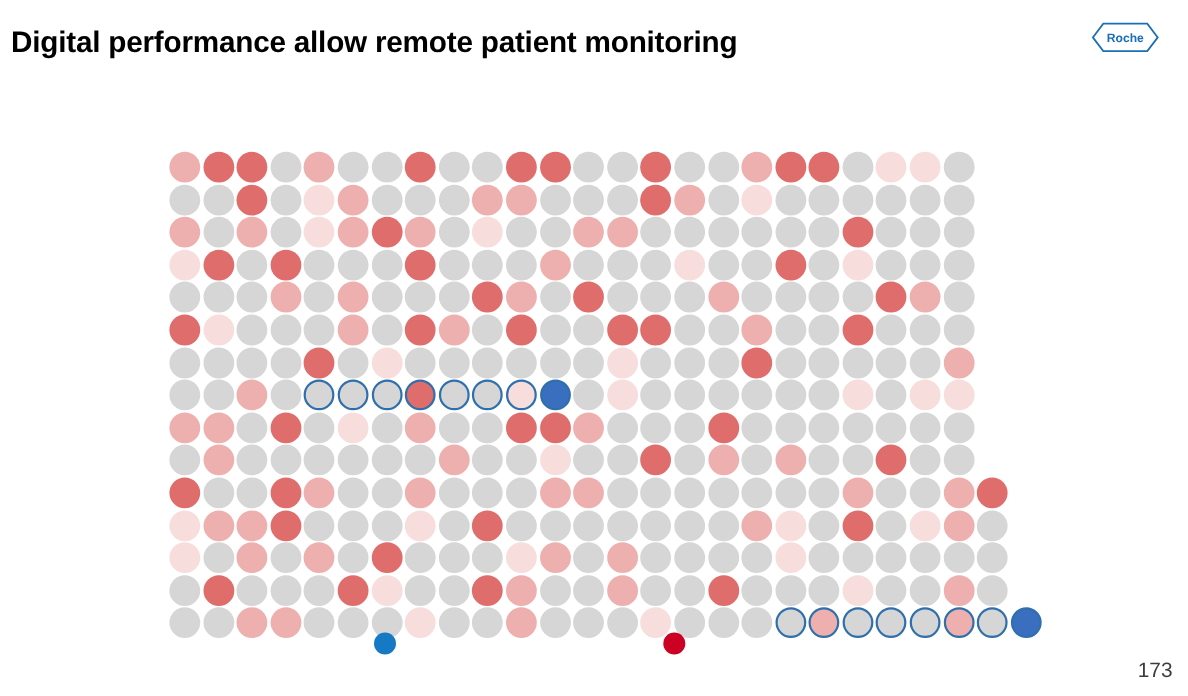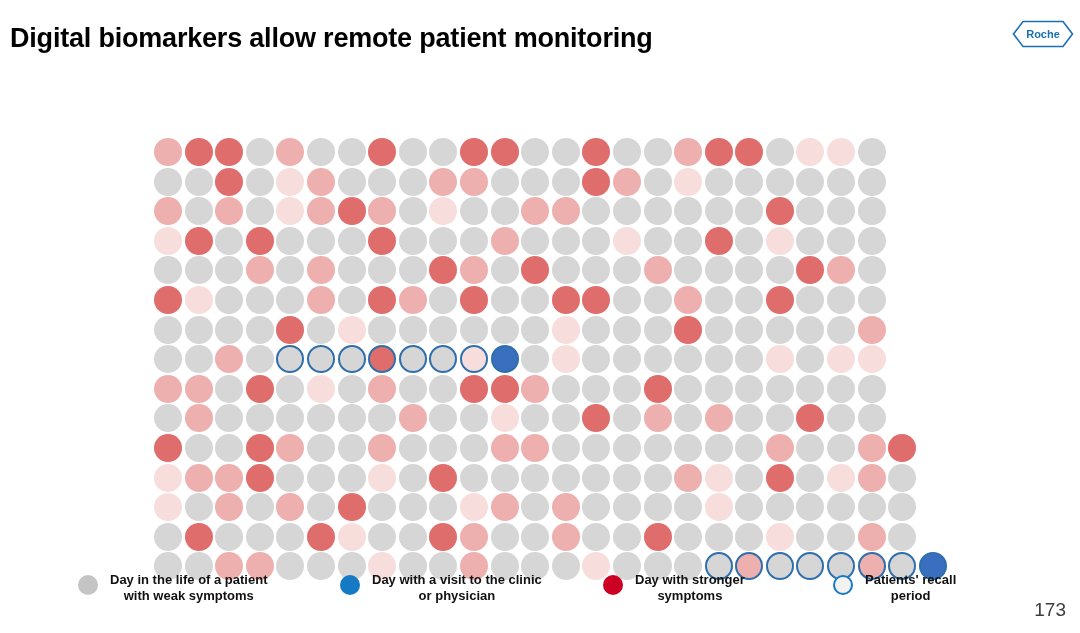--- a/index.html
+++ b/index.html
@@ -40,21 +40,21 @@
     line-height: 34px;
     letter-spacing: 0.1px;
     color: #000000;
     margin-top: 2px;
     white-space: nowrap;
   }
 
   
   #roche-logo {
     position: absolute;
-    right: 6px;
+    right: 26px;
     top: 20px;
     width: 62px;
     height: 28px;
   }
   #roche-logo svg { display: block; }
   #roche-logo .logo-text {
     font-family: "Liberation Sans", sans-serif;
     font-weight: bold;
     font-size: 11px;
     fill: #1a6fb5;
@@ -136,21 +136,21 @@
     bottom: 12px;
     font-family: "Liberation Sans", sans-serif;
     font-size: 19px;
     color: #3c3c3c;
   }
 </style>
 </head>
 <body>
 
 <div id="header">
-  <div id="slide-title">Digital biomarkers allow remote patient monitoring</div>
+  <div id="slide-title">Digital performance allow remote patient monitoring</div>
 </div>
 
 <div id="roche-logo">
   <svg width="62" height="28" viewBox="0 0 62 28" xmlns="http://www.w3.org/2000/svg">
     <polygon points="11,1.5 51,1.5 60.5,14 51,26.5 11,26.5 1.5,14" fill="#ffffff" stroke="#1a6fb5" stroke-width="1.6"></polygon>
     <text class="logo-text" x="31" y="18" text-anchor="middle">Roche</text>
   </svg>
 </div>
 
 <div id="dot-grid">
@@ -166,39 +166,25 @@
     <div class="grid-row"><span class="dot" style="background: rgb(214, 214, 214);"></span><span class="dot" style="background: rgb(238, 176, 174);"></span><span class="dot" style="background: rgb(214, 214, 214);"></span><span class="dot" style="background: rgb(214, 214, 214);"></span><span class="dot" style="background: rgb(214, 214, 214);"></span><span class="dot" style="background: rgb(214, 214, 214);"></span><span class="dot" style="background: rgb(214, 214, 214);"></span><span class="dot" style="background: rgb(214, 214, 214);"></span><span class="dot" style="background: rgb(238, 176, 174);"></span><span class="dot" style="background: rgb(214, 214, 214);"></span><span class="dot" style="background: rgb(214, 214, 214);"></span><span class="dot" style="background: rgb(247, 222, 221);"></span><span class="dot" style="background: rgb(214, 214, 214);"></span><span class="dot" style="background: rgb(214, 214, 214);"></span><span class="dot" style="background: rgb(223, 109, 107);"></span><span class="dot" style="background: rgb(214, 214, 214);"></span><span class="dot" style="background: rgb(238, 176, 174);"></span><span class="dot" style="background: rgb(214, 214, 214);"></span><span class="dot" style="background: rgb(238, 176, 174);"></span><span class="dot" style="background: rgb(214, 214, 214);"></span><span class="dot" style="background: rgb(214, 214, 214);"></span><span class="dot" style="background: rgb(223, 109, 107);"></span><span class="dot" style="background: rgb(214, 214, 214);"></span><span class="dot" style="background: rgb(214, 214, 214);"></span></div>
     <div class="grid-row"><span class="dot" style="background: rgb(223, 109, 107);"></span><span class="dot" style="background: rgb(214, 214, 214);"></span><span class="dot" style="background: rgb(214, 214, 214);"></span><span class="dot" style="background: rgb(223, 109, 107);"></span><span class="dot" style="background: rgb(238, 176, 174);"></span><span class="dot" style="background: rgb(214, 214, 214);"></span><span class="dot" style="background: rgb(214, 214, 214);"></span><span class="dot" style="background: rgb(238, 176, 174);"></span><span class="dot" style="background: rgb(214, 214, 214);"></span><span class="dot" style="background: rgb(214, 214, 214);"></span><span class="dot" style="background: rgb(214, 214, 214);"></span><span class="dot" style="background: rgb(238, 176, 174);"></span><span class="dot" style="background: rgb(238, 176, 174);"></span><span class="dot" style="background: rgb(214, 214, 214);"></span><span class="dot" style="background: rgb(214, 214, 214);"></span><span class="dot" style="background: rgb(214, 214, 214);"></span><span class="dot" style="background: rgb(214, 214, 214);"></span><span class="dot" style="background: rgb(214, 214, 214);"></span><span class="dot" style="background: rgb(214, 214, 214);"></span><span class="dot" style="background: rgb(214, 214, 214);"></span><span class="dot" style="background: rgb(238, 176, 174);"></span><span class="dot" style="background: rgb(214, 214, 214);"></span><span class="dot" style="background: rgb(214, 214, 214);"></span><span class="dot" style="background: rgb(238, 176, 174);"></span><span class="dot" style="background: rgb(223, 109, 107);"></span></div>
     <div class="grid-row"><span class="dot" style="background: rgb(247, 222, 221);"></span><span class="dot" style="background: rgb(238, 176, 174);"></span><span class="dot" style="background: rgb(238, 176, 174);"></span><span class="dot" style="background: rgb(223, 109, 107);"></span><span class="dot" style="background: rgb(214, 214, 214);"></span><span class="dot" style="background: rgb(214, 214, 214);"></span><span class="dot" style="background: rgb(214, 214, 214);"></span><span class="dot" style="background: rgb(247, 222, 221);"></span><span class="dot" style="background: rgb(214, 214, 214);"></span><span class="dot" style="background: rgb(223, 109, 107);"></span><span class="dot" style="background: rgb(214, 214, 214);"></span><span class="dot" style="background: rgb(214, 214, 214);"></span><span class="dot" style="background: rgb(214, 214, 214);"></span><span class="dot" style="background: rgb(214, 214, 214);"></span><span class="dot" style="background: rgb(214, 214, 214);"></span><span class="dot" style="background: rgb(214, 214, 214);"></span><span class="dot" style="background: rgb(214, 214, 214);"></span><span class="dot" style="background: rgb(238, 176, 174);"></span><span class="dot" style="background: rgb(247, 222, 221);"></span><span class="dot" style="background: rgb(214, 214, 214);"></span><span class="dot" style="background: rgb(223, 109, 107);"></span><span class="dot" style="background: rgb(214, 214, 214);"></span><span class="dot" style="background: rgb(247, 222, 221);"></span><span class="dot" style="background: rgb(238, 176, 174);"></span><span class="dot" style="background: rgb(214, 214, 214);"></span></div>
     <div class="grid-row"><span class="dot" style="background: rgb(247, 222, 221);"></span><span class="dot" style="background: rgb(214, 214, 214);"></span><span class="dot" style="background: rgb(238, 176, 174);"></span><span class="dot" style="background: rgb(214, 214, 214);"></span><span class="dot" style="background: rgb(238, 176, 174);"></span><span class="dot" style="background: rgb(214, 214, 214);"></span><span class="dot" style="background: rgb(223, 109, 107);"></span><span class="dot" style="background: rgb(214, 214, 214);"></span><span class="dot" style="background: rgb(214, 214, 214);"></span><span class="dot" style="background: rgb(214, 214, 214);"></span><span class="dot" style="background: rgb(247, 222, 221);"></span><span class="dot" style="background: rgb(238, 176, 174);"></span><span class="dot" style="background: rgb(214, 214, 214);"></span><span class="dot" style="background: rgb(238, 176, 174);"></span><span class="dot" style="background: rgb(214, 214, 214);"></span><span class="dot" style="background: rgb(214, 214, 214);"></span><span class="dot" style="background: rgb(214, 214, 214);"></span><span class="dot" style="background: rgb(214, 214, 214);"></span><span class="dot" style="background: rgb(247, 222, 221);"></span><span class="dot" style="background: rgb(214, 214, 214);"></span><span class="dot" style="background: rgb(214, 214, 214);"></span><span class="dot" style="background: rgb(214, 214, 214);"></span><span class="dot" style="background: rgb(214, 214, 214);"></span><span class="dot" style="background: rgb(214, 214, 214);"></span><span class="dot" style="background: rgb(214, 214, 214);"></span></div>
     <div class="grid-row"><span class="dot" style="background: rgb(214, 214, 214);"></span><span class="dot" style="background: rgb(223, 109, 107);"></span><span class="dot" style="background: rgb(214, 214, 214);"></span><span class="dot" style="background: rgb(214, 214, 214);"></span><span class="dot" style="background: rgb(214, 214, 214);"></span><span class="dot" style="background: rgb(223, 109, 107);"></span><span class="dot" style="background: rgb(247, 222, 221);"></span><span class="dot" style="background: rgb(214, 214, 214);"></span><span class="dot" style="background: rgb(214, 214, 214);"></span><span class="dot" style="background: rgb(223, 109, 107);"></span><span class="dot" style="background: rgb(238, 176, 174);"></span><span class="dot" style="background: rgb(214, 214, 214);"></span><span class="dot" style="background: rgb(214, 214, 214);"></span><span class="dot" style="background: rgb(238, 176, 174);"></span><span class="dot" style="background: rgb(214, 214, 214);"></span><span class="dot" style="background: rgb(214, 214, 214);"></span><span class="dot" style="background: rgb(223, 109, 107);"></span><span class="dot" style="background: rgb(214, 214, 214);"></span><span class="dot" style="background: rgb(214, 214, 214);"></span><span class="dot" style="background: rgb(214, 214, 214);"></span><span class="dot" style="background: rgb(247, 222, 221);"></span><span class="dot" style="background: rgb(214, 214, 214);"></span><span class="dot" style="background: rgb(214, 214, 214);"></span><span class="dot" style="background: rgb(238, 176, 174);"></span><span class="dot" style="background: rgb(214, 214, 214);"></span></div>
     <div class="grid-row"><span class="dot" style="background: rgb(214, 214, 214);"></span><span class="dot" style="background: rgb(214, 214, 214);"></span><span class="dot" style="background: rgb(238, 176, 174);"></span><span class="dot" style="background: rgb(238, 176, 174);"></span><span class="dot" style="background: rgb(214, 214, 214);"></span><span class="dot" style="background: rgb(214, 214, 214);"></span><span class="dot" style="background: rgb(214, 214, 214);"></span><span class="dot" style="background: rgb(247, 222, 221);"></span><span class="dot" style="background: rgb(214, 214, 214);"></span><span class="dot" style="background: rgb(214, 214, 214);"></span><span class="dot" style="background: rgb(238, 176, 174);"></span><span class="dot" style="background: rgb(214, 214, 214);"></span><span class="dot" style="background: rgb(214, 214, 214);"></span><span class="dot" style="background: rgb(214, 214, 214);"></span><span class="dot" style="background: rgb(247, 222, 221);"></span><span class="dot" style="background: rgb(214, 214, 214);"></span><span class="dot" style="background: rgb(214, 214, 214);"></span><span class="dot" style="background: rgb(214, 214, 214);"></span><span class="dot ring" style="background: rgb(214, 214, 214);"></span><span class="dot ring" style="background: rgb(238, 176, 174);"></span><span class="dot ring" style="background: rgb(214, 214, 214);"></span><span class="dot ring" style="background: rgb(214, 214, 214);"></span><span class="dot ring" style="background: rgb(214, 214, 214);"></span><span class="dot ring" style="background: rgb(238, 176, 174);"></span><span class="dot ring" style="background: rgb(214, 214, 214);"></span><span class="dot ring" style="background: rgb(58, 111, 191);"></span></div>
   </div>
 
 <div id="legend">
 
-  <div class="legend-item" id="legend-item-0">
-    <span class="legend-swatch" style="background:#c4c4c4"></span>
-    <span class="legend-label">Day in the life of a patient
-with weak symptoms</span>
-  </div>
 
   <div class="legend-item" id="legend-item-1">
     <span class="legend-swatch" style="background:#1679c4"></span>
-    <span class="legend-label">Day with a visit to the clinic
-or physician</span>
   </div>
 
   <div class="legend-item" id="legend-item-2">
     <span class="legend-swatch" style="background:#cc0022"></span>
-    <span class="legend-label">Day with stronger
-symptoms</span>
   </div>
 
-  <div class="legend-item" id="legend-item-3">
-    <span class="legend-swatch ring"></span>
-    <span class="legend-label">Patients' recall
-period</span>
-  </div>
 
 </div>
 
 <div id="page-number">173</div>
 
 </body></html>

